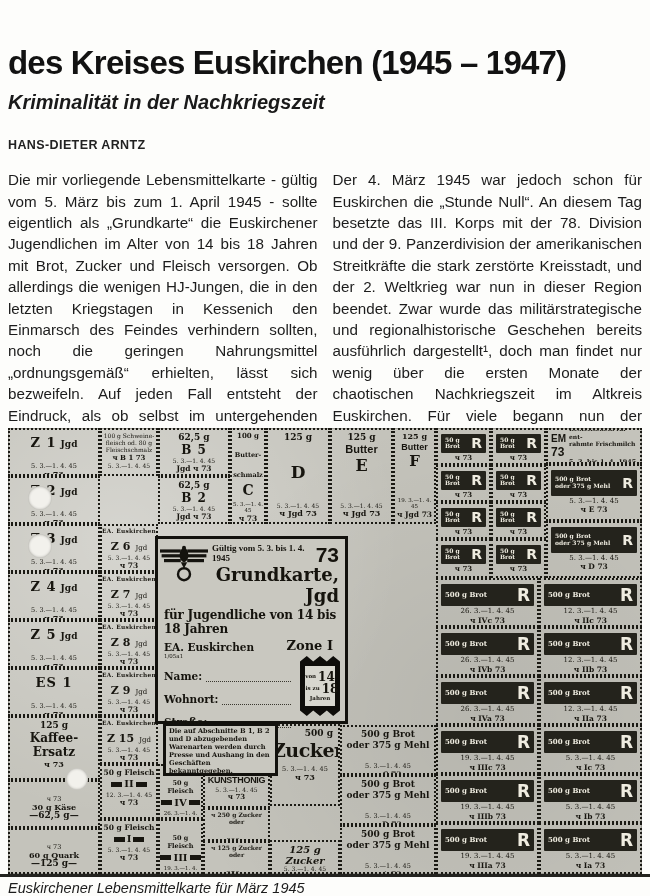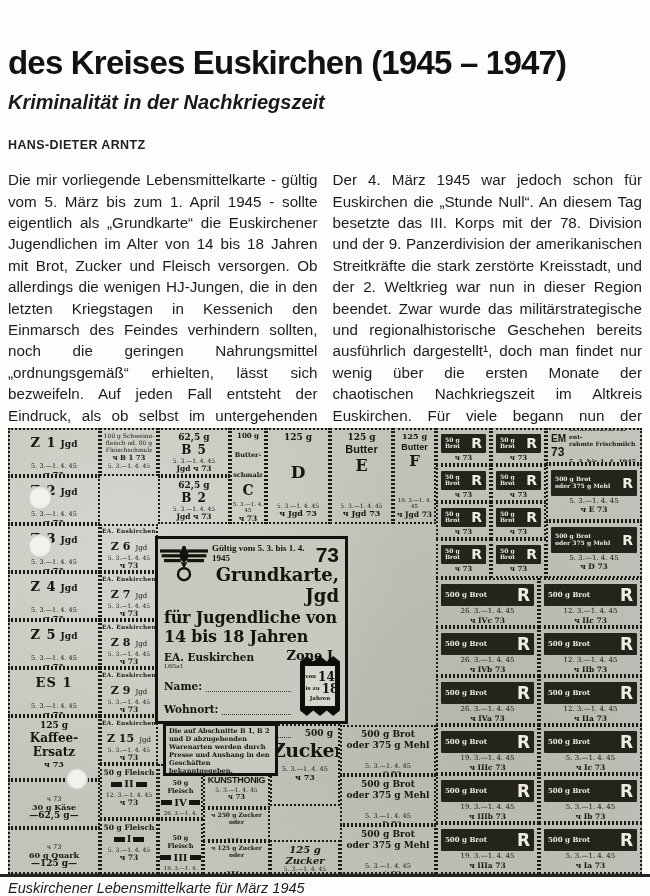--- a/index.html
+++ b/index.html
@@ -50,21 +50,21 @@
 
   
   .gk{position:absolute;left:147px;top:108px;width:193px;height:188px;box-sizing:border-box;
       border:3px solid #12110d;background:#c9c8c0;padding:4px 6px;text-align:left;
       font-family:"DejaVu Serif",serif;color:#15130d;}
   .gk-head{position:relative;min-height:40px;padding-left:48px;}
   .eagle{position:absolute;left:-4px;top:0;}
   .gk-valid{font-family:Liberation Serif, serif;font-weight:700;font-size:9px;padding-right:26px;}
   .gk-num{position:absolute;right:0;top:0;font-size:21px;font-weight:700;font-family:"Liberation Sans",sans-serif;}
   .gk-title{font-size:18px;font-weight:700;margin-top:1px;text-align:right;}
-  .gk-sub{font-size:16px;font-weight:700;margin-top:2px;letter-spacing:-.2px;}
+  .gk-sub{font-size:12px;font-weight:700;margin-top:2px;letter-spacing:-.2px;}
   .gk-row{display:flex;justify-content:space-between;align-items:flex-end;margin-top:2px;}
   .gk-ea{font-size:10.5px;font-weight:700;}
   .gk-zone{font-size:13px;font-weight:700;margin-right:6px;}
   .gk-print{font-size:5.5px;}
   .gk-field{display:flex;align-items:flex-end;font-size:10.5px;font-weight:700;margin-top:11px;padding-right:48px;}
   .gk-line{flex:1;border-bottom:1.3px dotted #3a382f;margin-left:4px;height:10px;}
   .badge{position:absolute;right:5px;bottom:5px;width:40px;height:60px;background:#0e0d0a;
          clip-path:polygon(0 9%,17% 0,33% 9%,50% 0,67% 9%,83% 0,100% 9%,100% 91%,83% 100%,67% 91%,50% 100%,33% 91%,17% 100%,0 91%);}
   .badge-in{position:absolute;left:5px;top:10px;right:5px;bottom:10px;background:#d8d7cf;
             display:flex;flex-direction:column;justify-content:center;line-height:1;}

